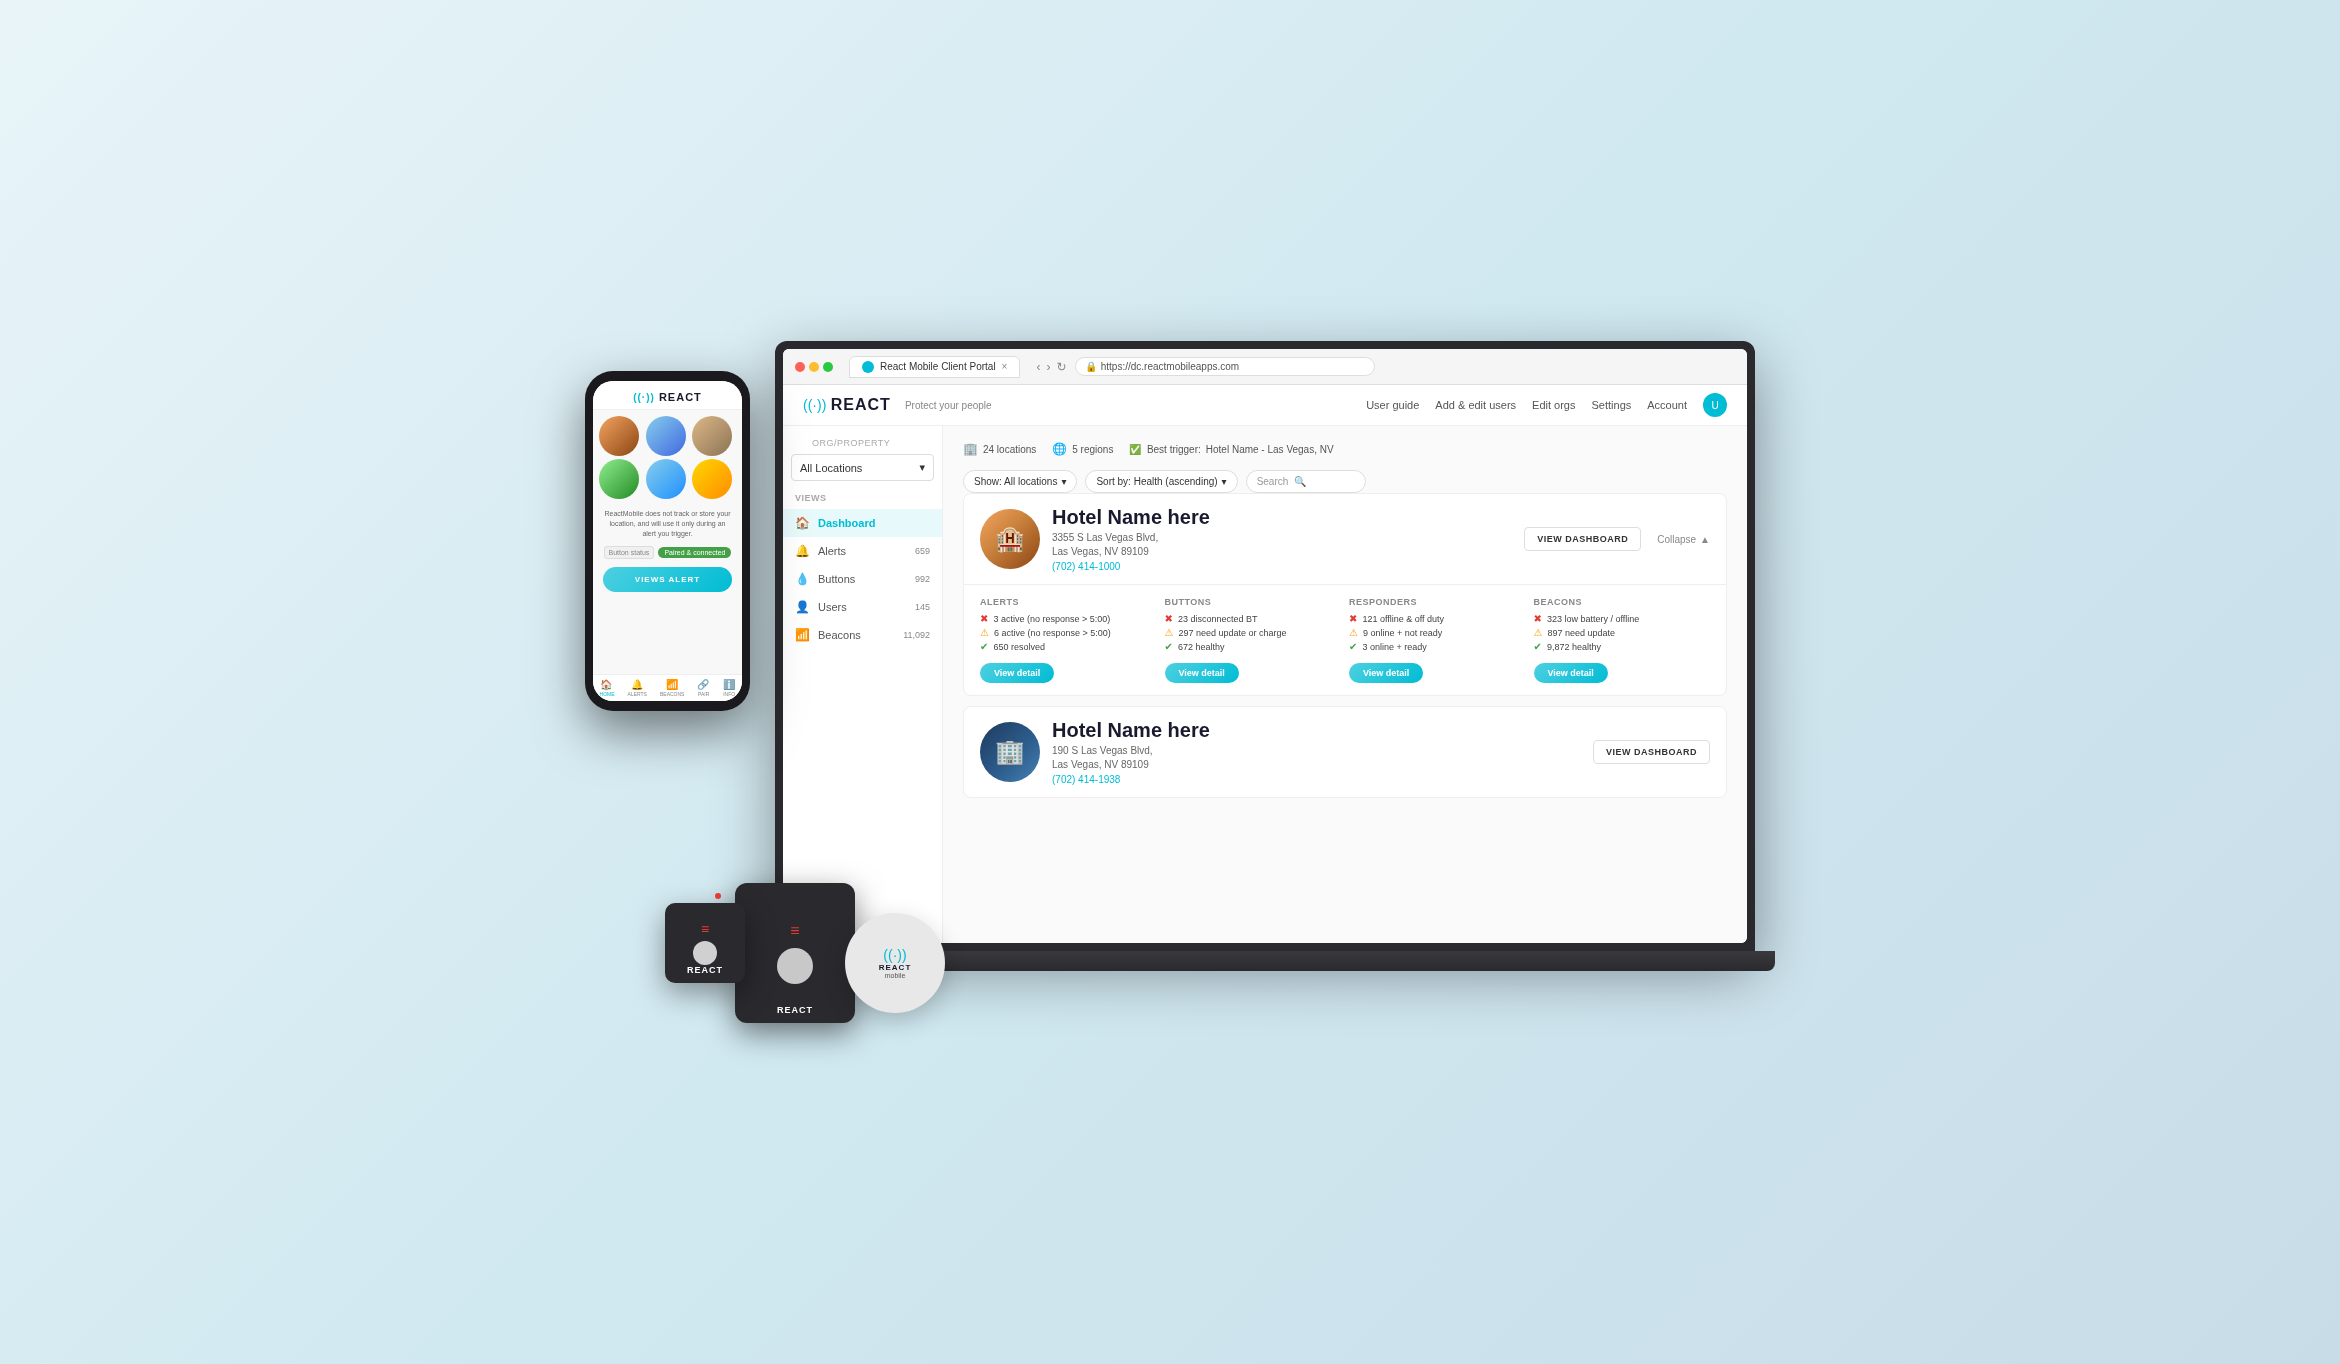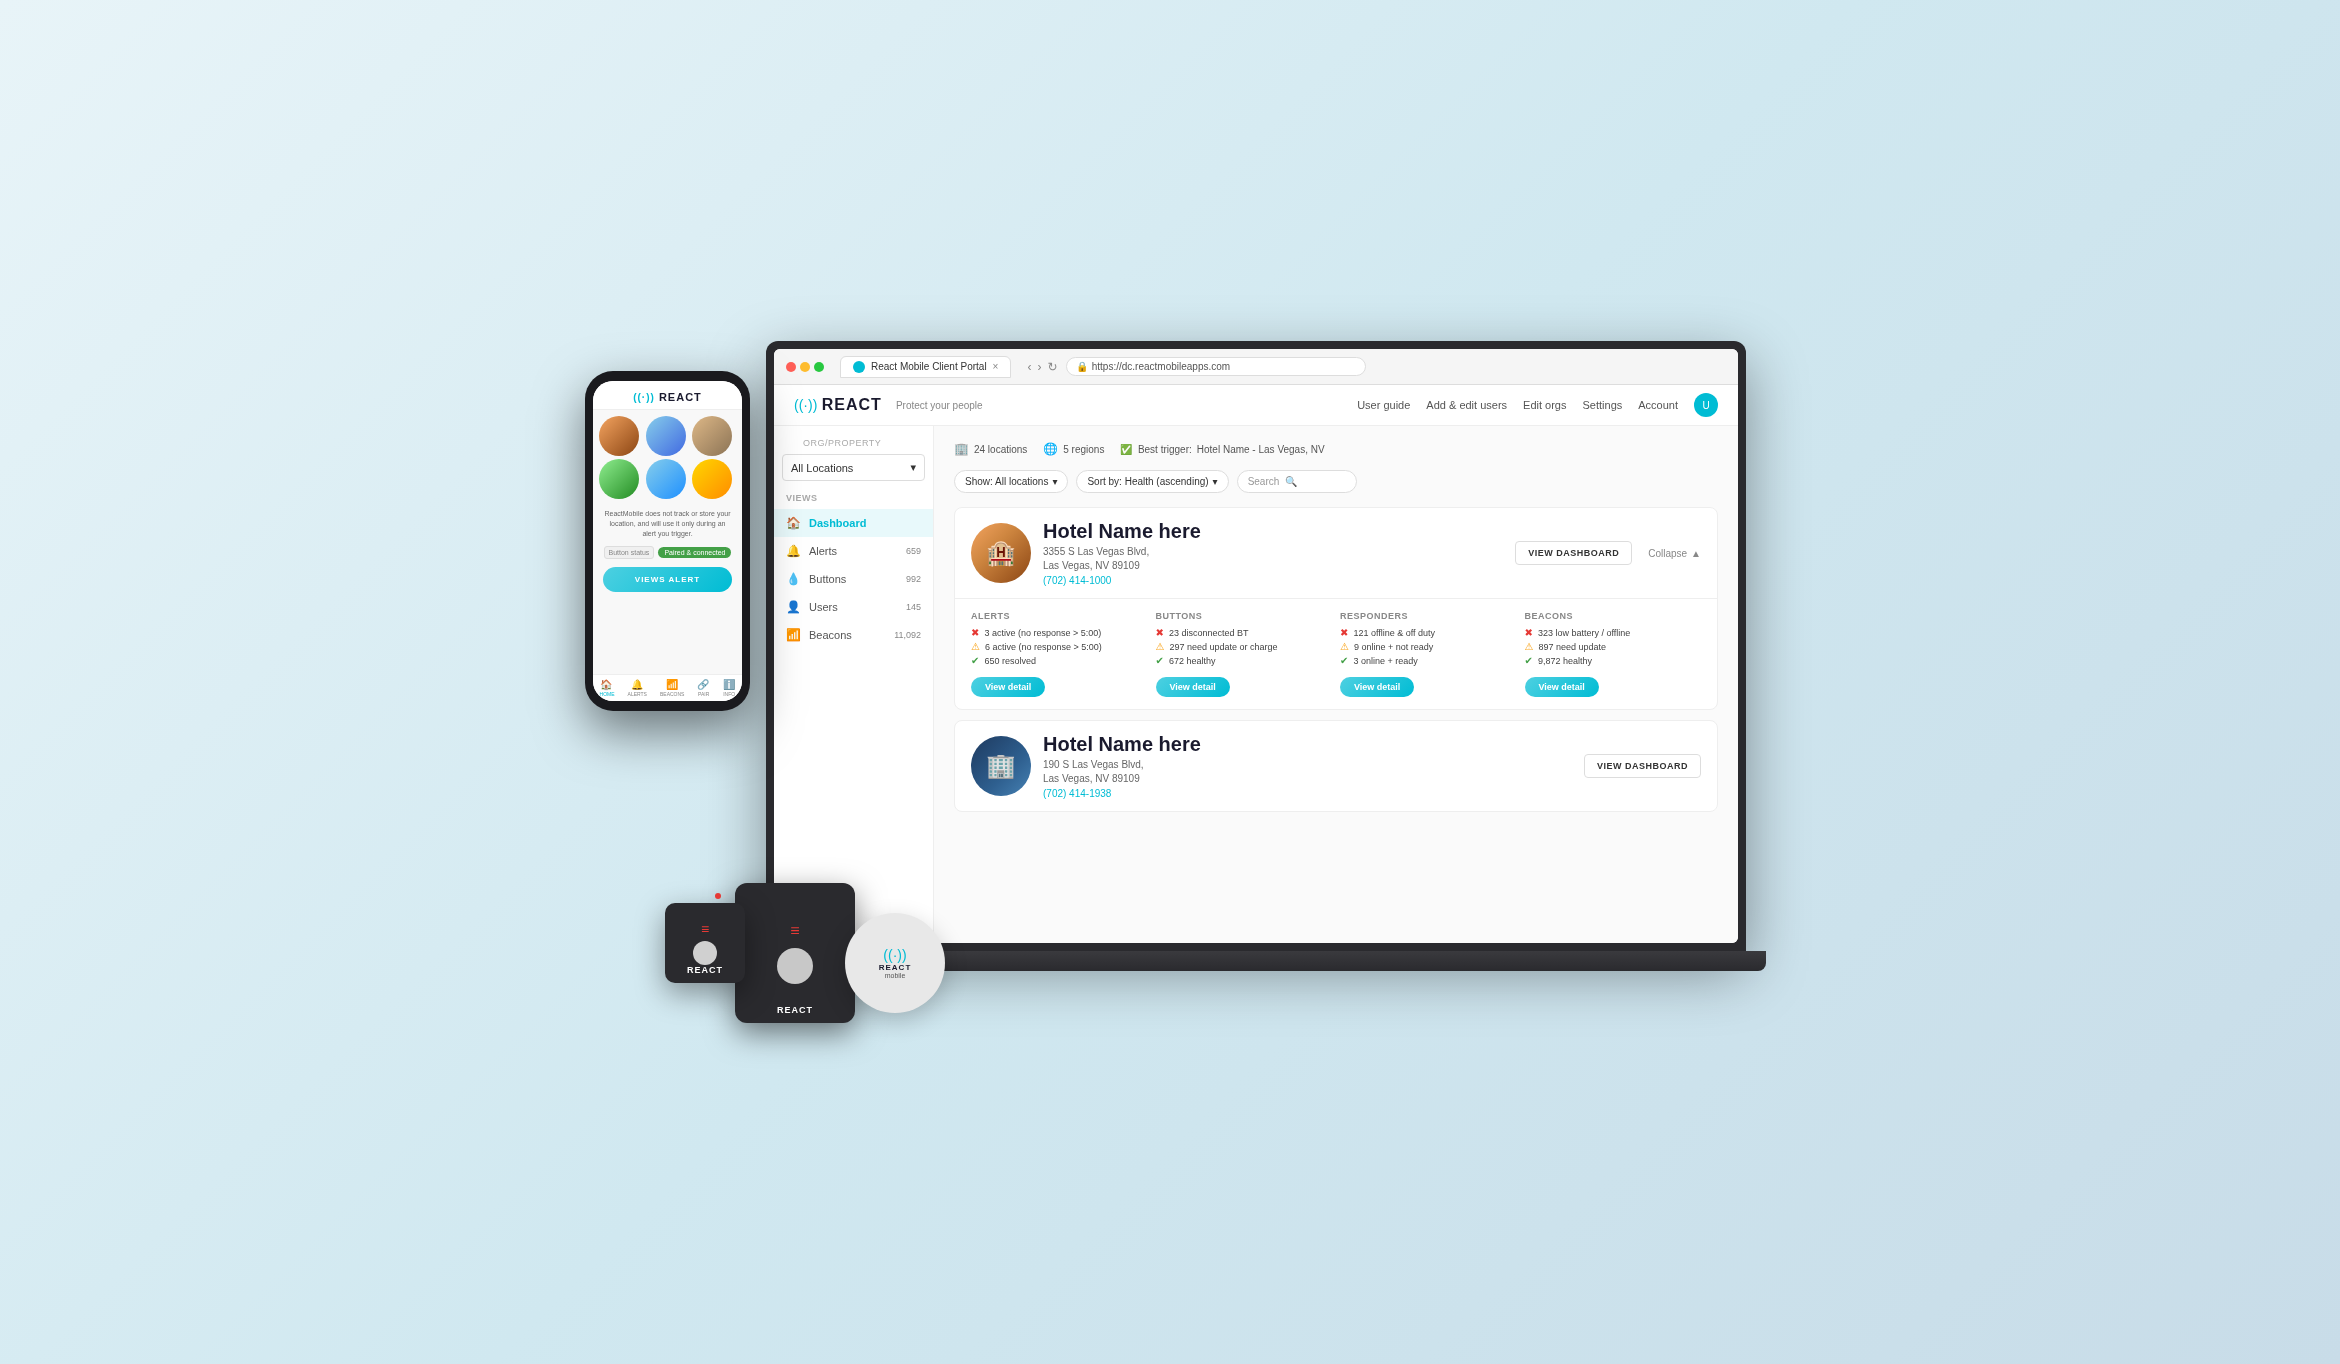--- a/index.html
+++ b/index.html
@@ -15,21 +15,21 @@
 
     .scene {
       position: relative;
       width: 1170px;
       height: 682px;
     }
 
     
     .laptop {
       position: absolute;
-      right: 9px;
+      right: 0;
       top: 0;
       width: 980px;
       height: 650px;
     }
     .laptop-body {
       background: #2a2a2e;
       border-radius: 12px 12px 0 0;
       width: 980px;
       height: 610px;
       padding: 8px;
@@ -271,21 +271,20 @@
       font-size: 12px;
       color: #00bcd4;
     }
     .stat-best {
       color: #555;
     }
     .filter-bar {
       display: flex;
       align-items: center;
       gap: 8px;
-      margin-bottom: 14px;
     }
     .filter-select {
       border: 1px solid #ddd;
       border-radius: 16px;
       padding: 5px 10px;
       font-size: 10px;
       color: #333;
       background: #fff;
       display: flex;
       align-items: center;

